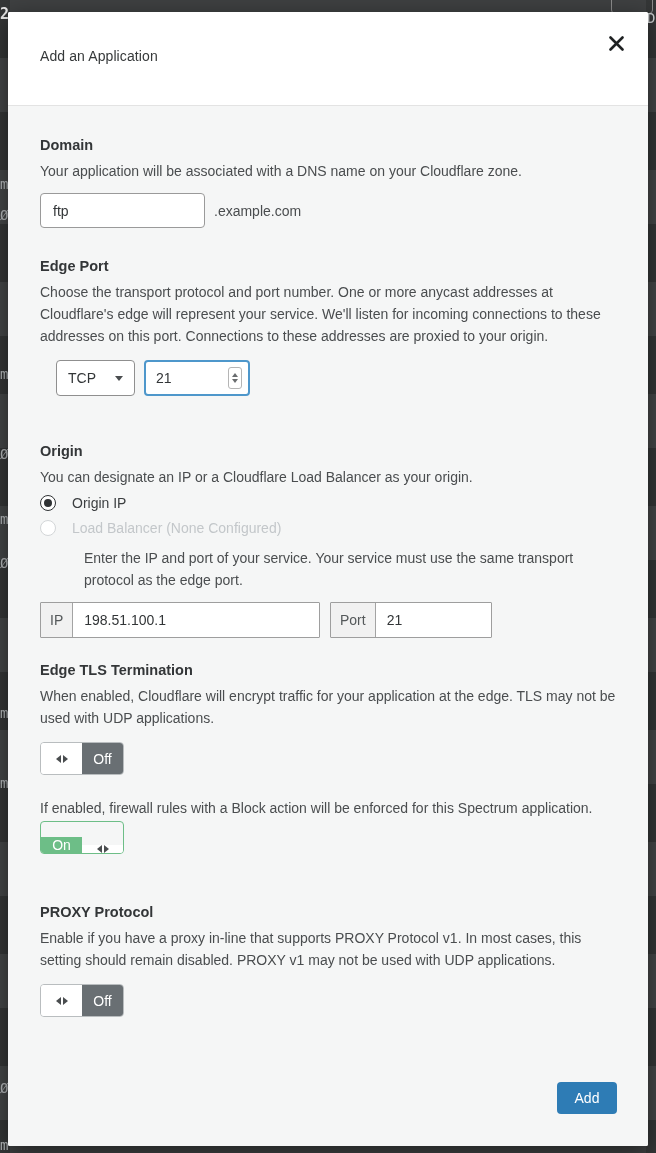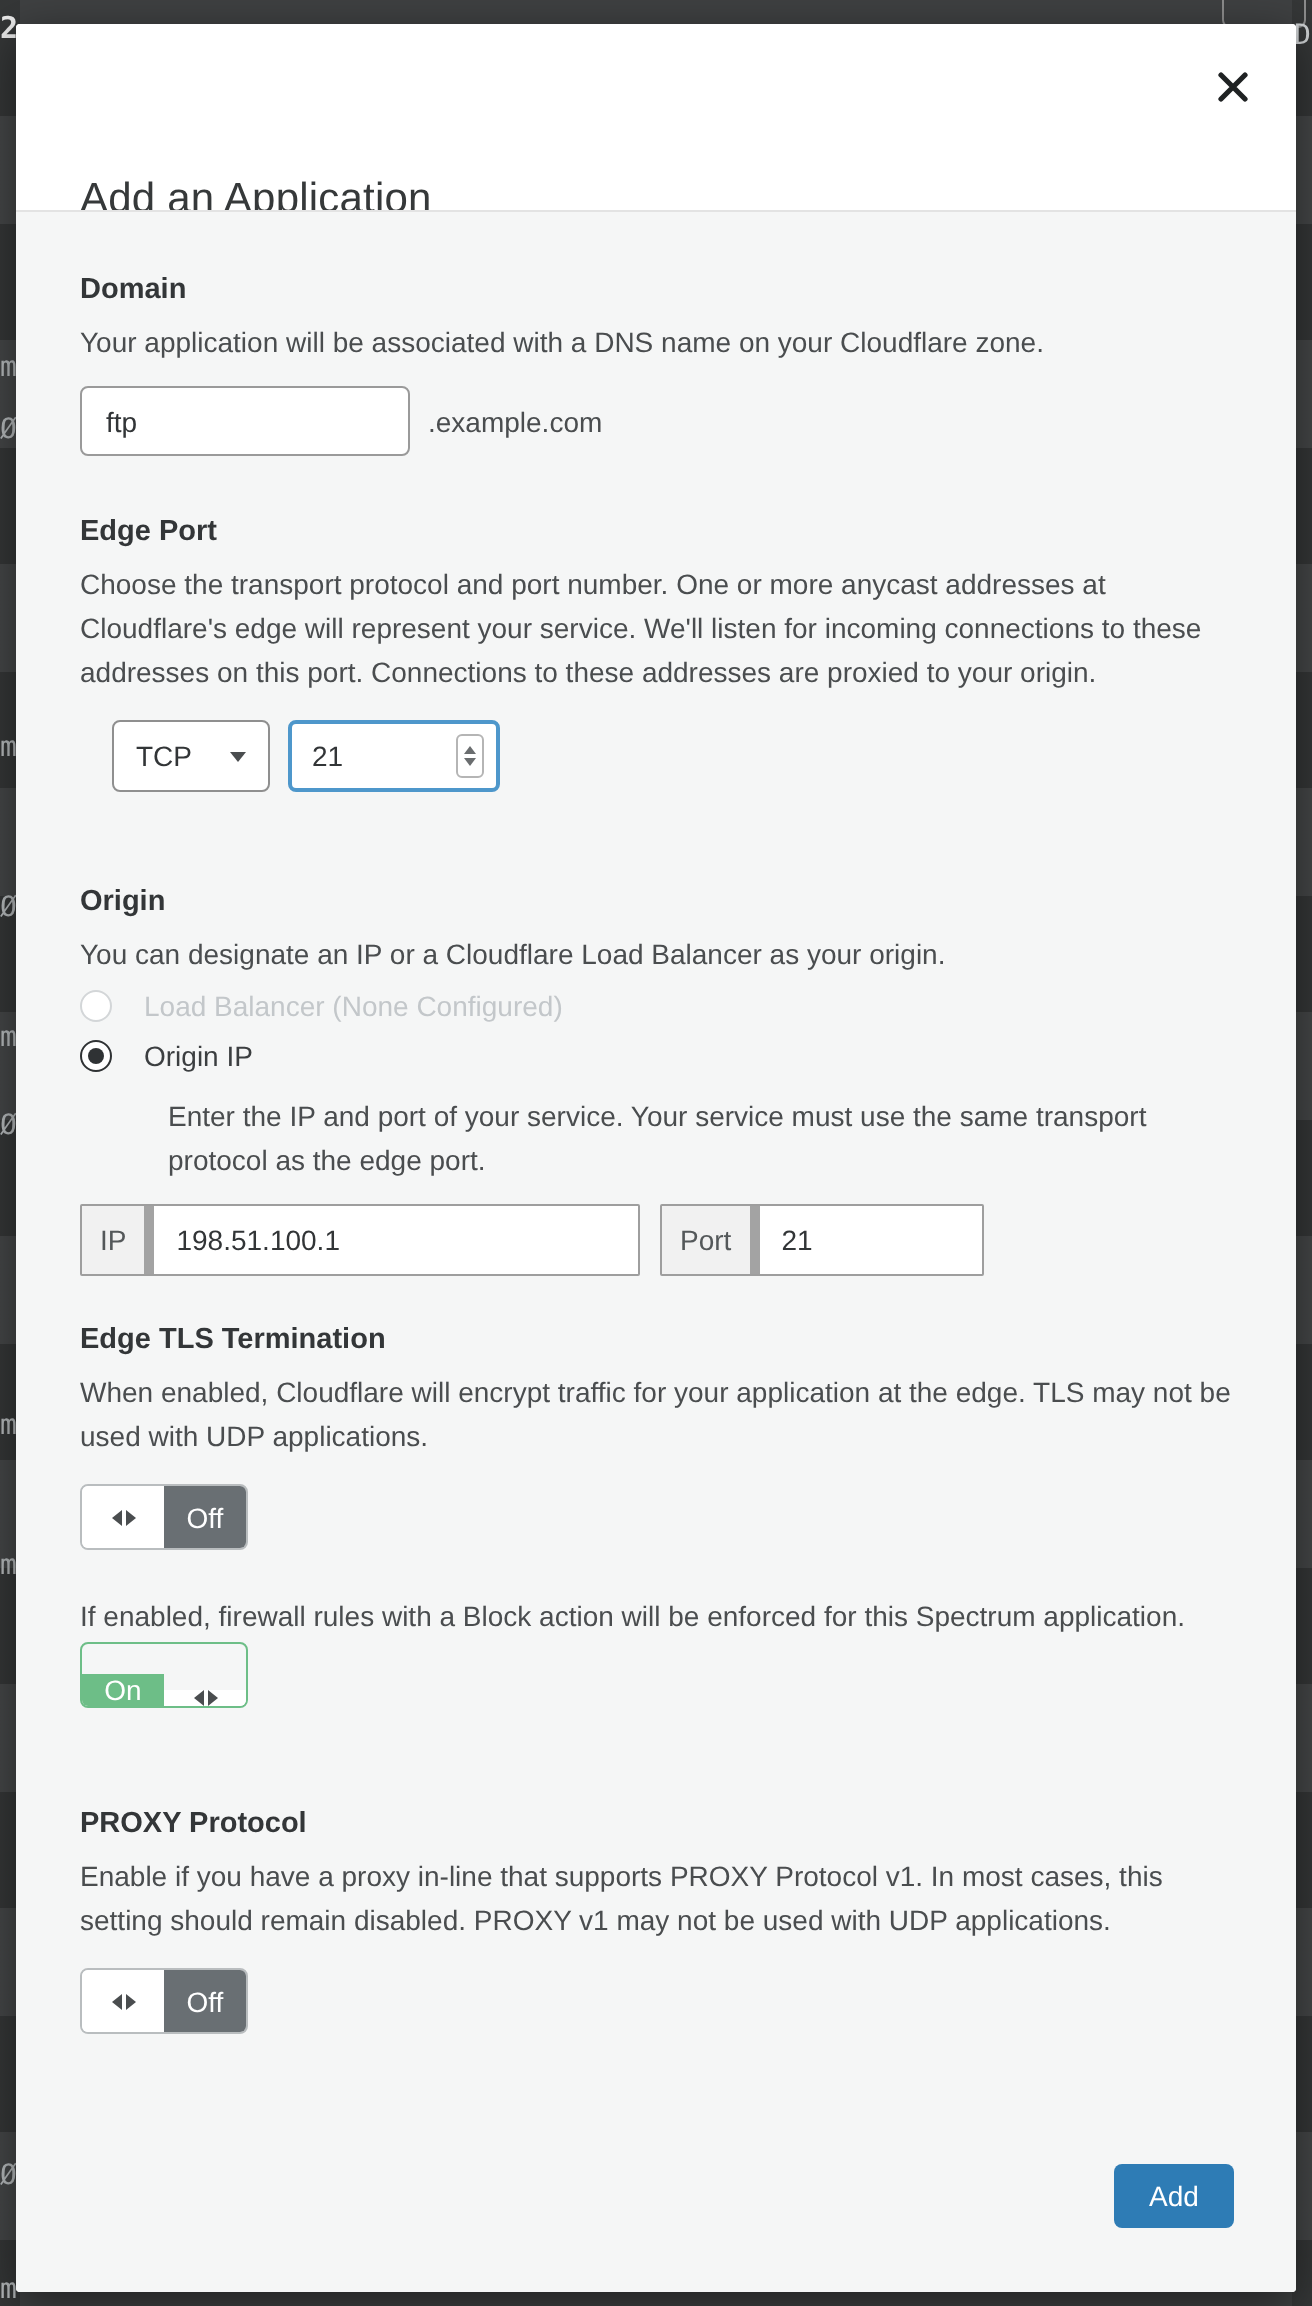--- a/index.html
+++ b/index.html
@@ -35,21 +35,21 @@
   }
   
   .modal {
     position:absolute; left:8px; top:12px; width:640px; height:1134px;
     background:#ffffff; border-radius:2px;
     box-shadow: 0 6px 24px rgba(0,0,0,0.5);
   }
   .modal-header { position:relative; height:93px; background:#fff; border-radius:2px 2px 0 0; }
   .modal-title {
     position:absolute; left:32px; top:36px;
-    font-size:21px; font-weight:400; color:#36393a; letter-spacing:.1px;margin-top:40px;
+    font-size:14px; font-weight:400; color:#36393a; letter-spacing:.1px;
   }
   .close-btn {
     position:absolute; top:20px; right:21px; width:22px; height:22px;
     background:none; border:none; cursor:pointer;
     display:flex; align-items:center; justify-content:center;
   }
   .modal-body {
     position:absolute; top:93px; left:0; right:0; bottom:0;
     background:#f5f6f6; border-top:1px solid #e3e3e3;
     border-radius:0 0 2px 2px;
@@ -127,21 +127,21 @@
   .origin-para { margin-top:7px;margin-left:44px; }
   
   .ipport-row { display:flex; margin-top:0; }
   .input-group {
     display:flex; height:36px; border:1px solid #9e9e9e; background:#fff;
     border-radius:1px;
   }
   .group-ip { width:280px; margin-right:10px; }
   .group-port { width:162px; }
   .group-prefix {
-    background:#f1f1f1; border-right:5px solid #a3a3a3; color:#54585a;
+    background:#f1f1f1; border-right:1px solid #a3a3a3; color:#54585a;
     font-size:14px; display:flex; align-items:center; padding:0 9px; flex:none;
   }
   .group-input {
     border:none; outline:none; flex:1; min-width:0; font-size:14px;
     color:#323537; padding:0 11px;
     font-family:"Liberation Sans", sans-serif; background:transparent;
   }
   
   .toggle {
     display:flex; width:84px; height:33px; border-radius:4px;
@@ -226,26 +226,26 @@
           </span>
         </div>
       </div>
     </div>
 
     <div class="section sec-origin">
       <h2 class="sec-heading">Origin</h2>
       <p class="sec-desc" style="margin-bottom:2px;">You can designate an IP or a Cloudflare Load Balancer as your origin.</p>
       <div class="radio-group">
         <label class="radio-row">
+          <span class="radio-dot checked"></span>
+          <span class="radio-label">Origin IP</span>
+        </label>
+        <label class="radio-row">
           <span class="radio-dot disabled"></span>
           <span class="radio-label disabled">Load Balancer (None Configured)</span>
-        </label>
-        <label class="radio-row">
-          <span class="radio-dot checked"></span>
-          <span class="radio-label">Origin IP</span>
         </label>
       </div>
       <p class="sec-desc origin-para">Enter the IP and port of your service. Your service must use the same transport protocol as the edge port.</p>
       <div class="ipport-row">
         <div class="input-group group-ip">
           <span class="group-prefix">IP</span>
           <input class="group-input" type="text" value="198.51.100.1" style="">
         </div>
         <div class="input-group group-port">
           <span class="group-prefix">Port</span>

